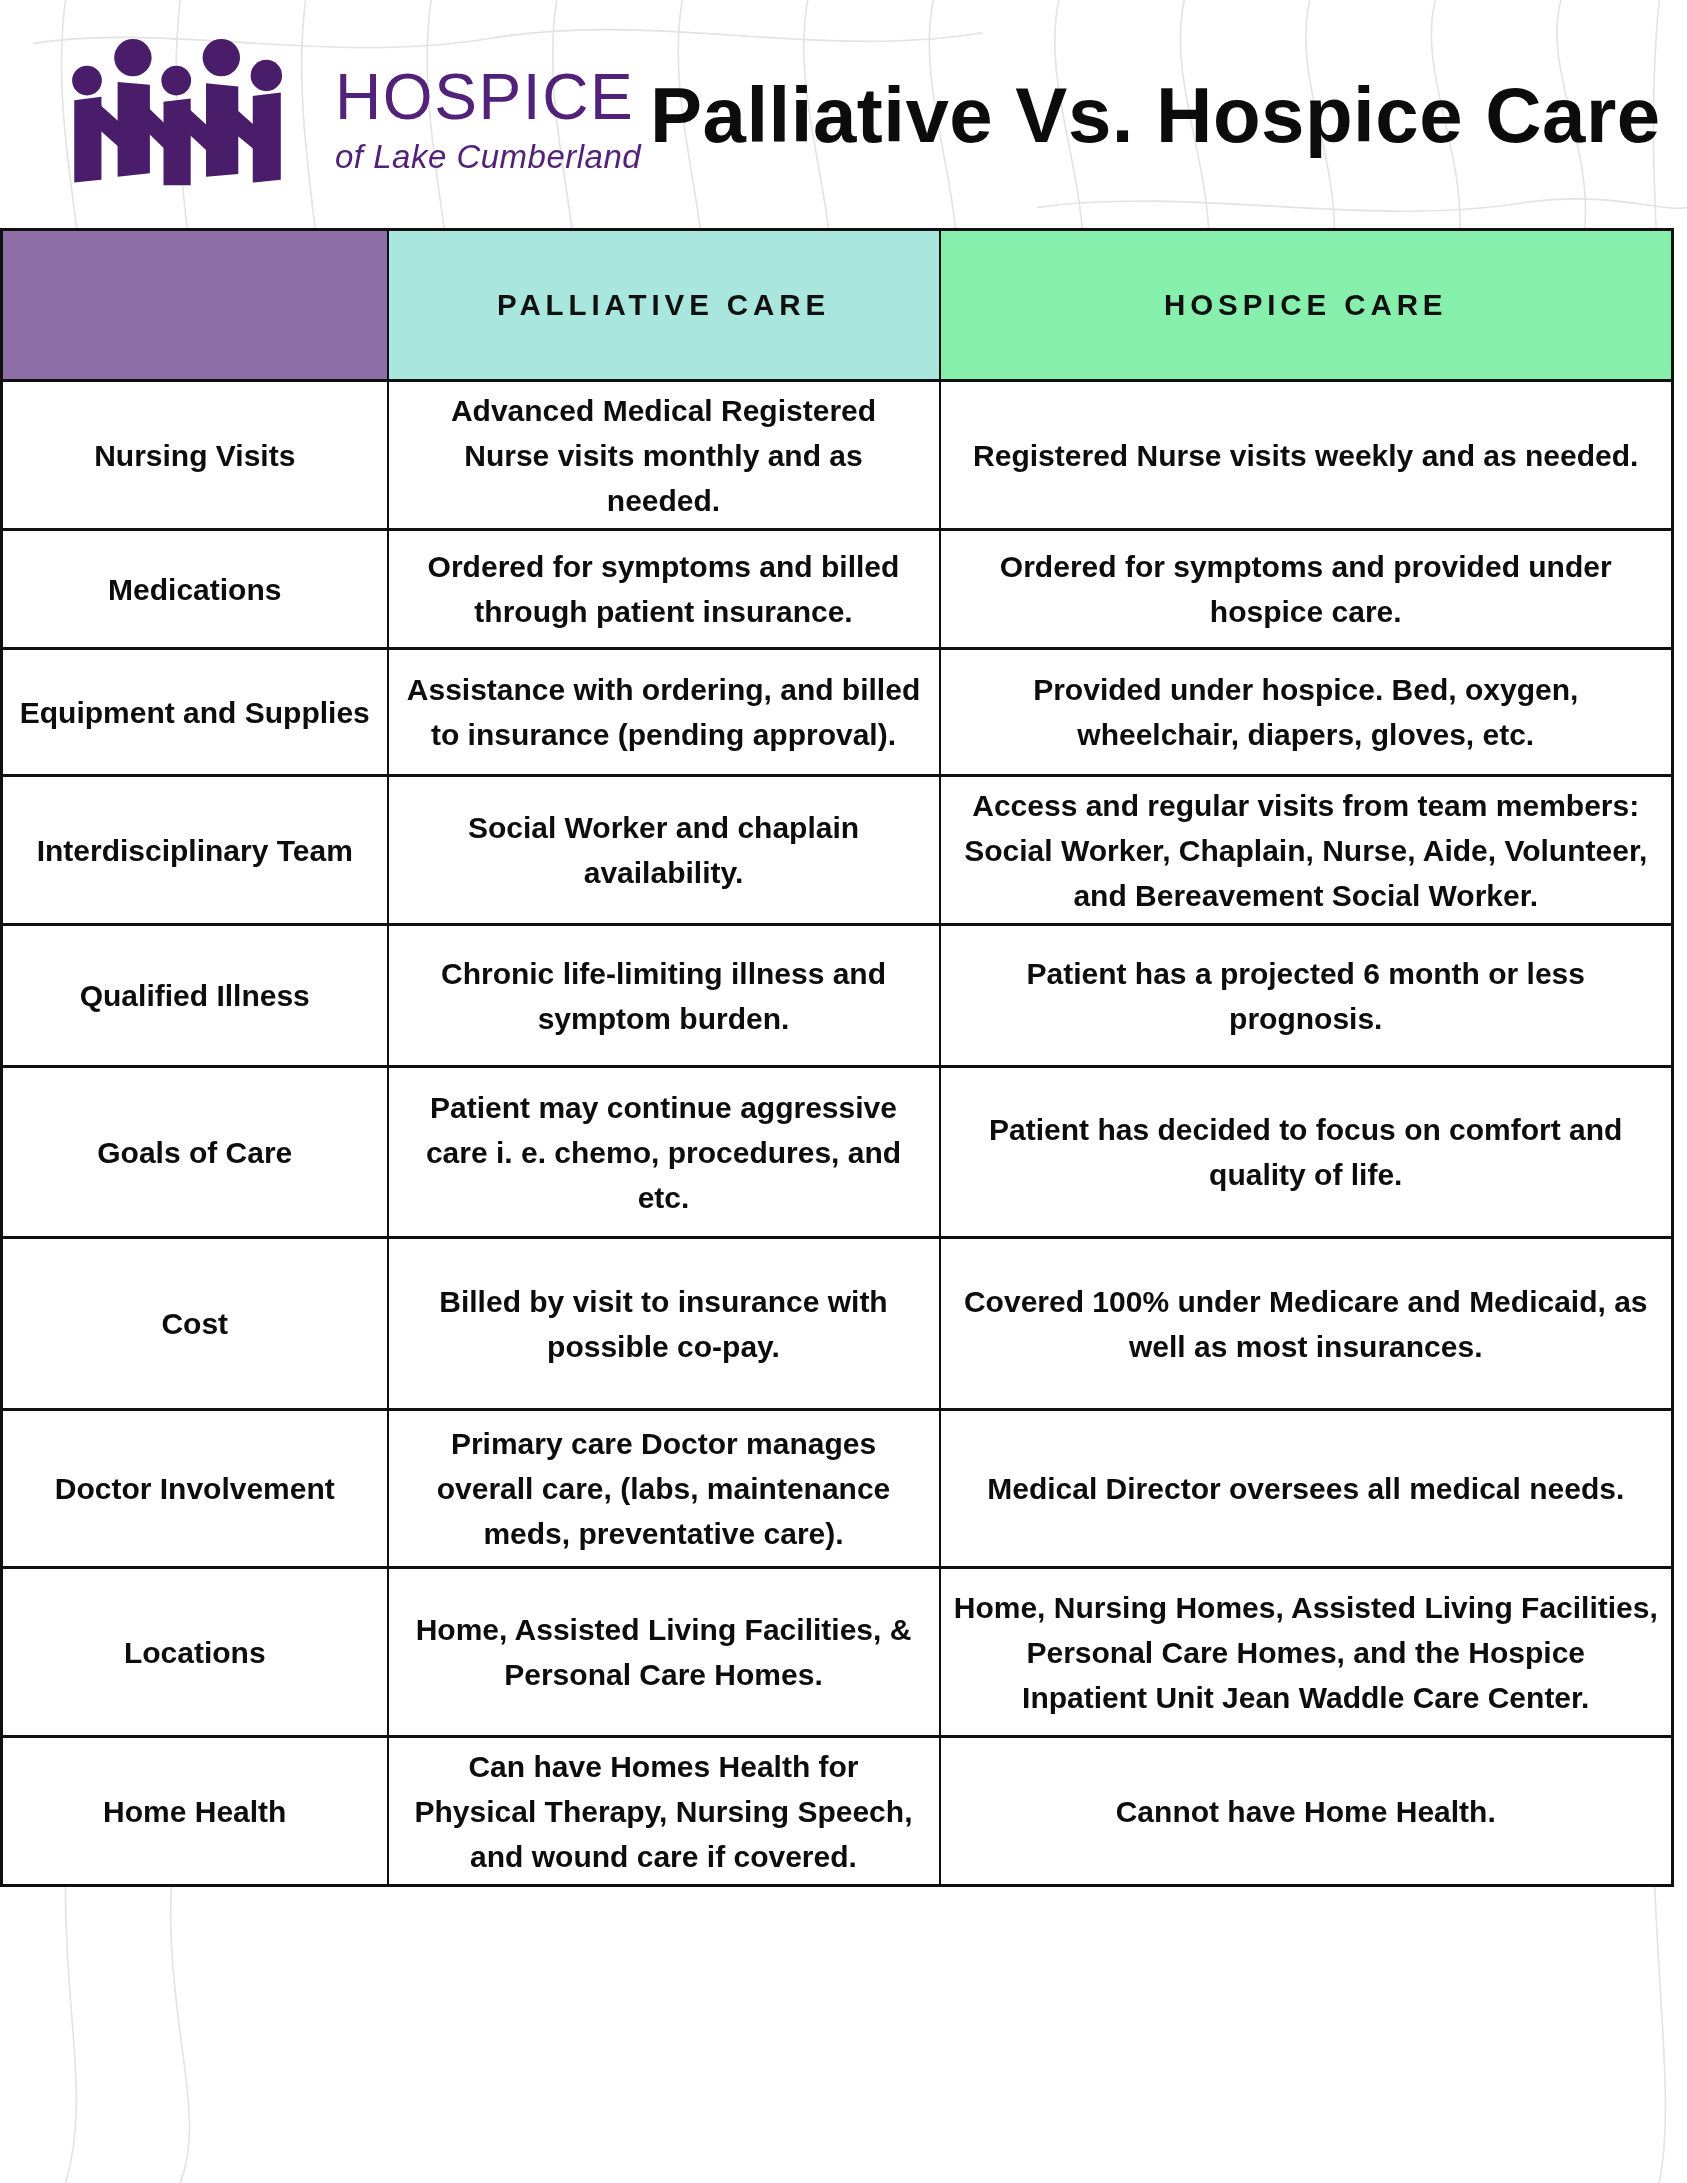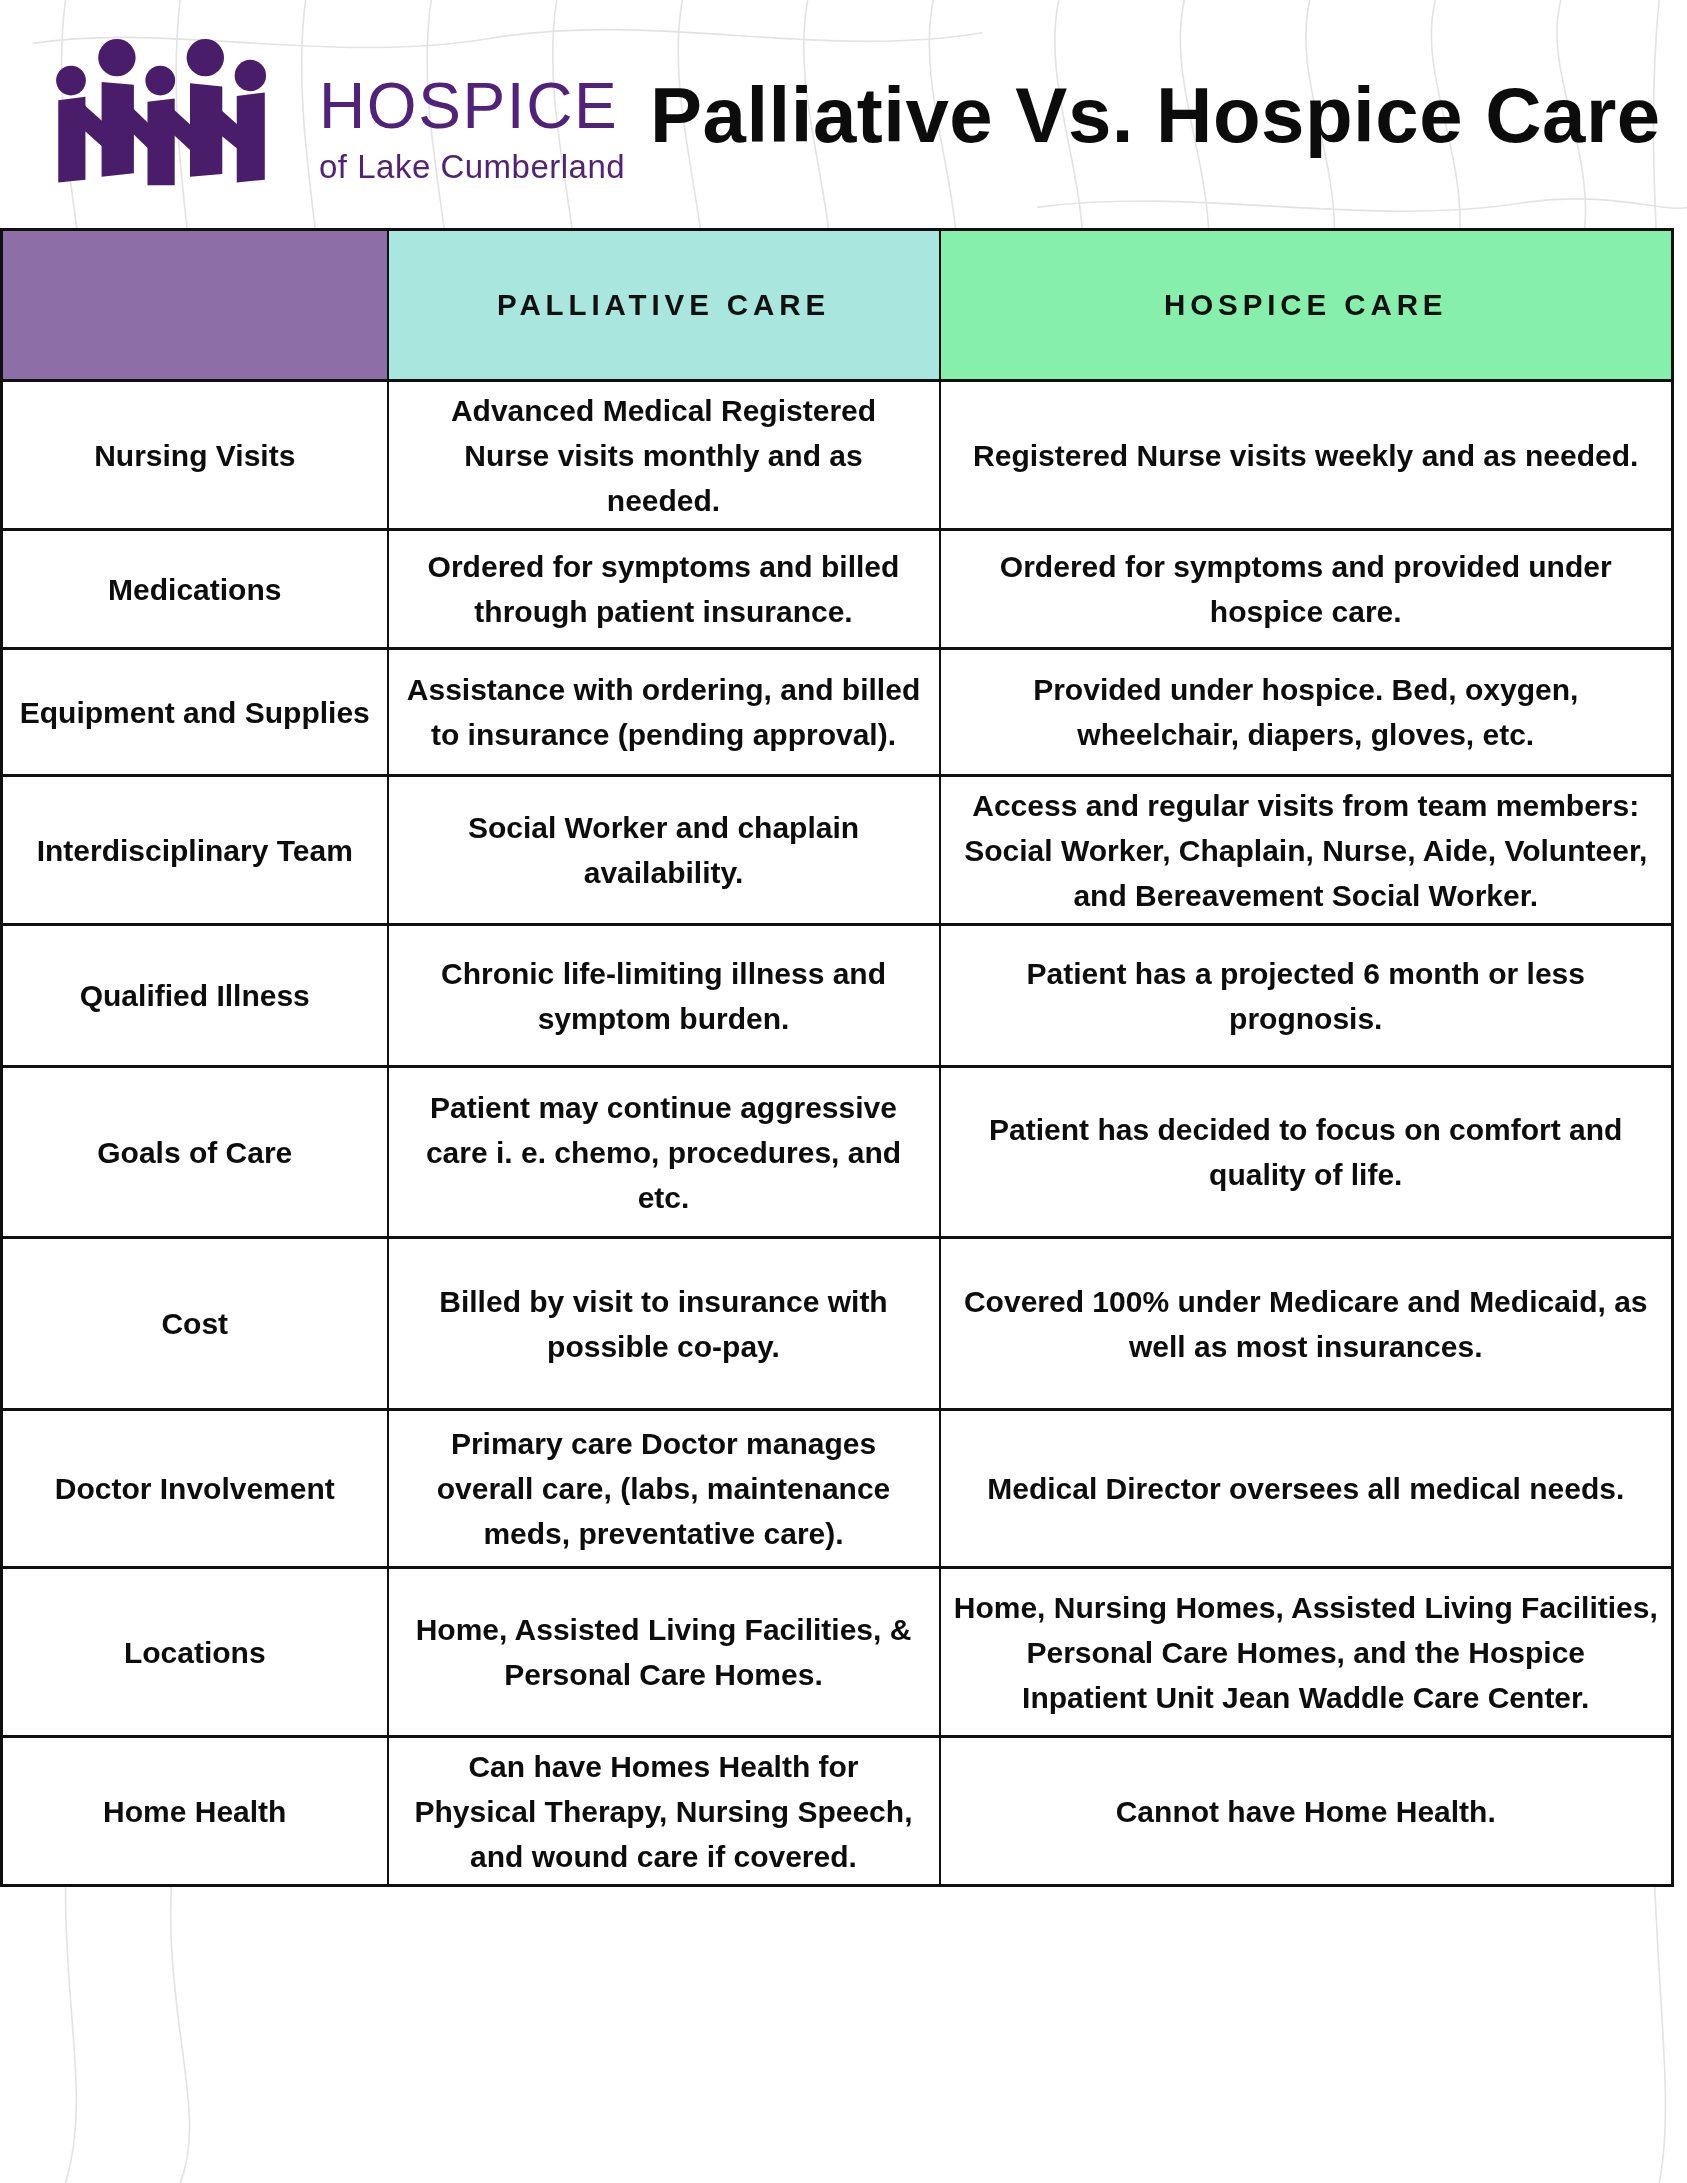--- a/index.html
+++ b/index.html
@@ -6,29 +6,29 @@
   body{
     width:1687px;height:2183px;position:relative;overflow:hidden;
     background:#ffffff;
     font-family:"Liberation Sans","DejaVu Sans",sans-serif;
     color:#0d0d0d;
   }
   
   .texture{position:absolute;inset:0;z-index:0;}
   
   .banner{position:absolute;left:0;top:0;width:1687px;height:228px;z-index:2;}
-  .logo{position:absolute;left:36px;top:33px;display:flex;align-items:flex-end;}
+  .logo{position:absolute;left:52px;top:33px;display:flex;align-items:center;}
   .logo-icon{width:257px;height:153px;}
   .logo-text{margin-left:26px;margin-top:22px;}
   .brand{
     font-size:64px;font-weight:400;letter-spacing:1.6px;
     color:#522179;line-height:1;
   }
   .tagline{
-    font-size:33px;color:#522179;
+    font-size:33px;font-style:italic;color:#522179;
     margin-top:9.8px;letter-spacing:0.5px;
   }
   .page-title{
     position:absolute;left:650px;top:70px;width:999px;
     font-size:78px;font-weight:600;letter-spacing:0.5px;
     color:#0c0c0c;white-space:nowrap;
   }
   
   .tbl-wrap{position:absolute;left:0;top:228px;z-index:2;}
   table{

